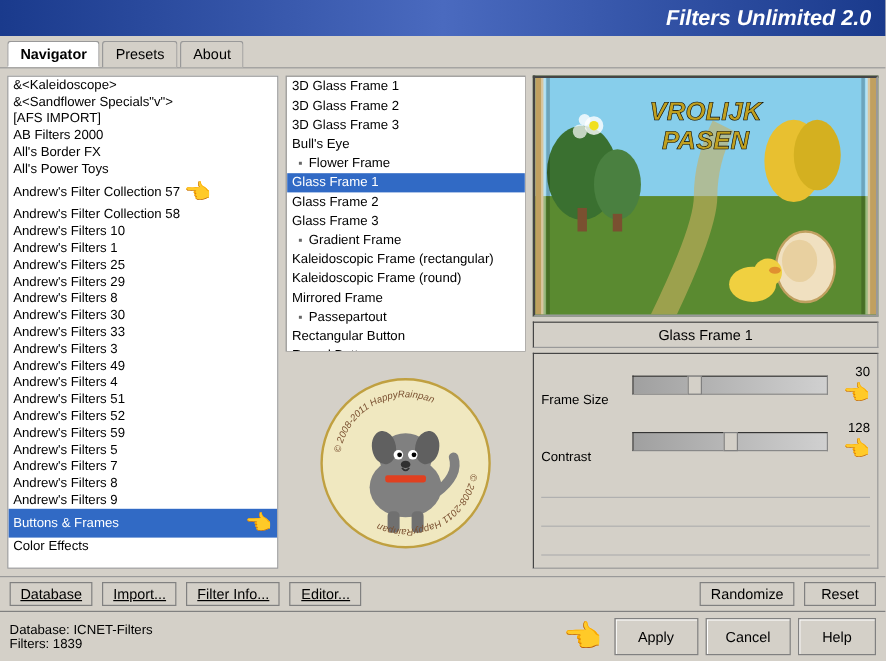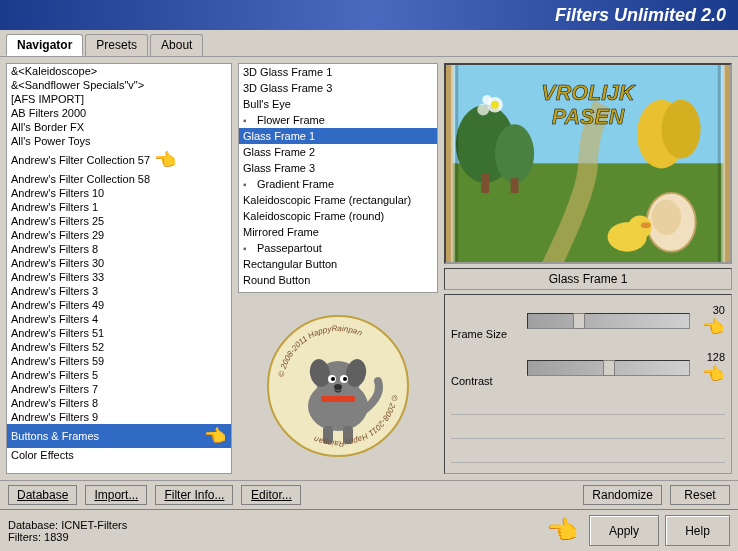--- a/index.html
+++ b/index.html
@@ -344,23 +344,24 @@
         <div class="list-item">Andrew's Filters 8</div>
         <div class="list-item">Andrew's Filters 9</div>
         <div class="list-item selected" style="display:flex;align-items:center;justify-content:space-between;">
           <span>Buttons &amp; Frames</span>
           <span class="hand-icon-sm">👈</span>
         </div>
         <div class="list-item">Color Effects</div>
       </div>
     </div>
 
-    <div style="width:200px;display:flex;flex-direction:column;gap:4px;">
+    <div style="width:200px;display:flex;flex-direction:column;gap:4px;text-align:center;">
       <div class="middle-panel" style="height:230px;overflow-y:auto;">
         <div class="filter-list-item">3D Glass Frame 1</div>
+        <div class="filter-list-item">3D Glass Frame 2</div>
         <div class="filter-list-item">3D Glass Frame 3</div>
         <div class="filter-list-item">Bull's Eye</div>
         <div class="filter-list-item">
           <span class="icon">▪</span>
           <span>Flower Frame</span>
         </div>
         <div class="filter-list-item selected">Glass Frame 1</div>
         <div class="filter-list-item">Glass Frame 2</div>
         <div class="filter-list-item">Glass Frame 3</div>
         <div class="filter-list-item">
@@ -517,17 +518,20 @@
     <div class="status-info">
       <div>Database: ICNET-Filters</div>
       <div>Filters: 1839</div>
     </div>
     <div class="action-buttons">
       <span style="color:#e8c020;font-size:26px;margin-right:4px;">👈</span>
       <button class="action-btn apply-btn">
         <span>Apply</span>
       </button>
       <button class="action-btn">
+        <span>Cancel</span>
+      </button>
+      <button class="action-btn">
         <span>Help</span>
       </button>
     </div>
   </div>
 </div>
 
 </body></html>

